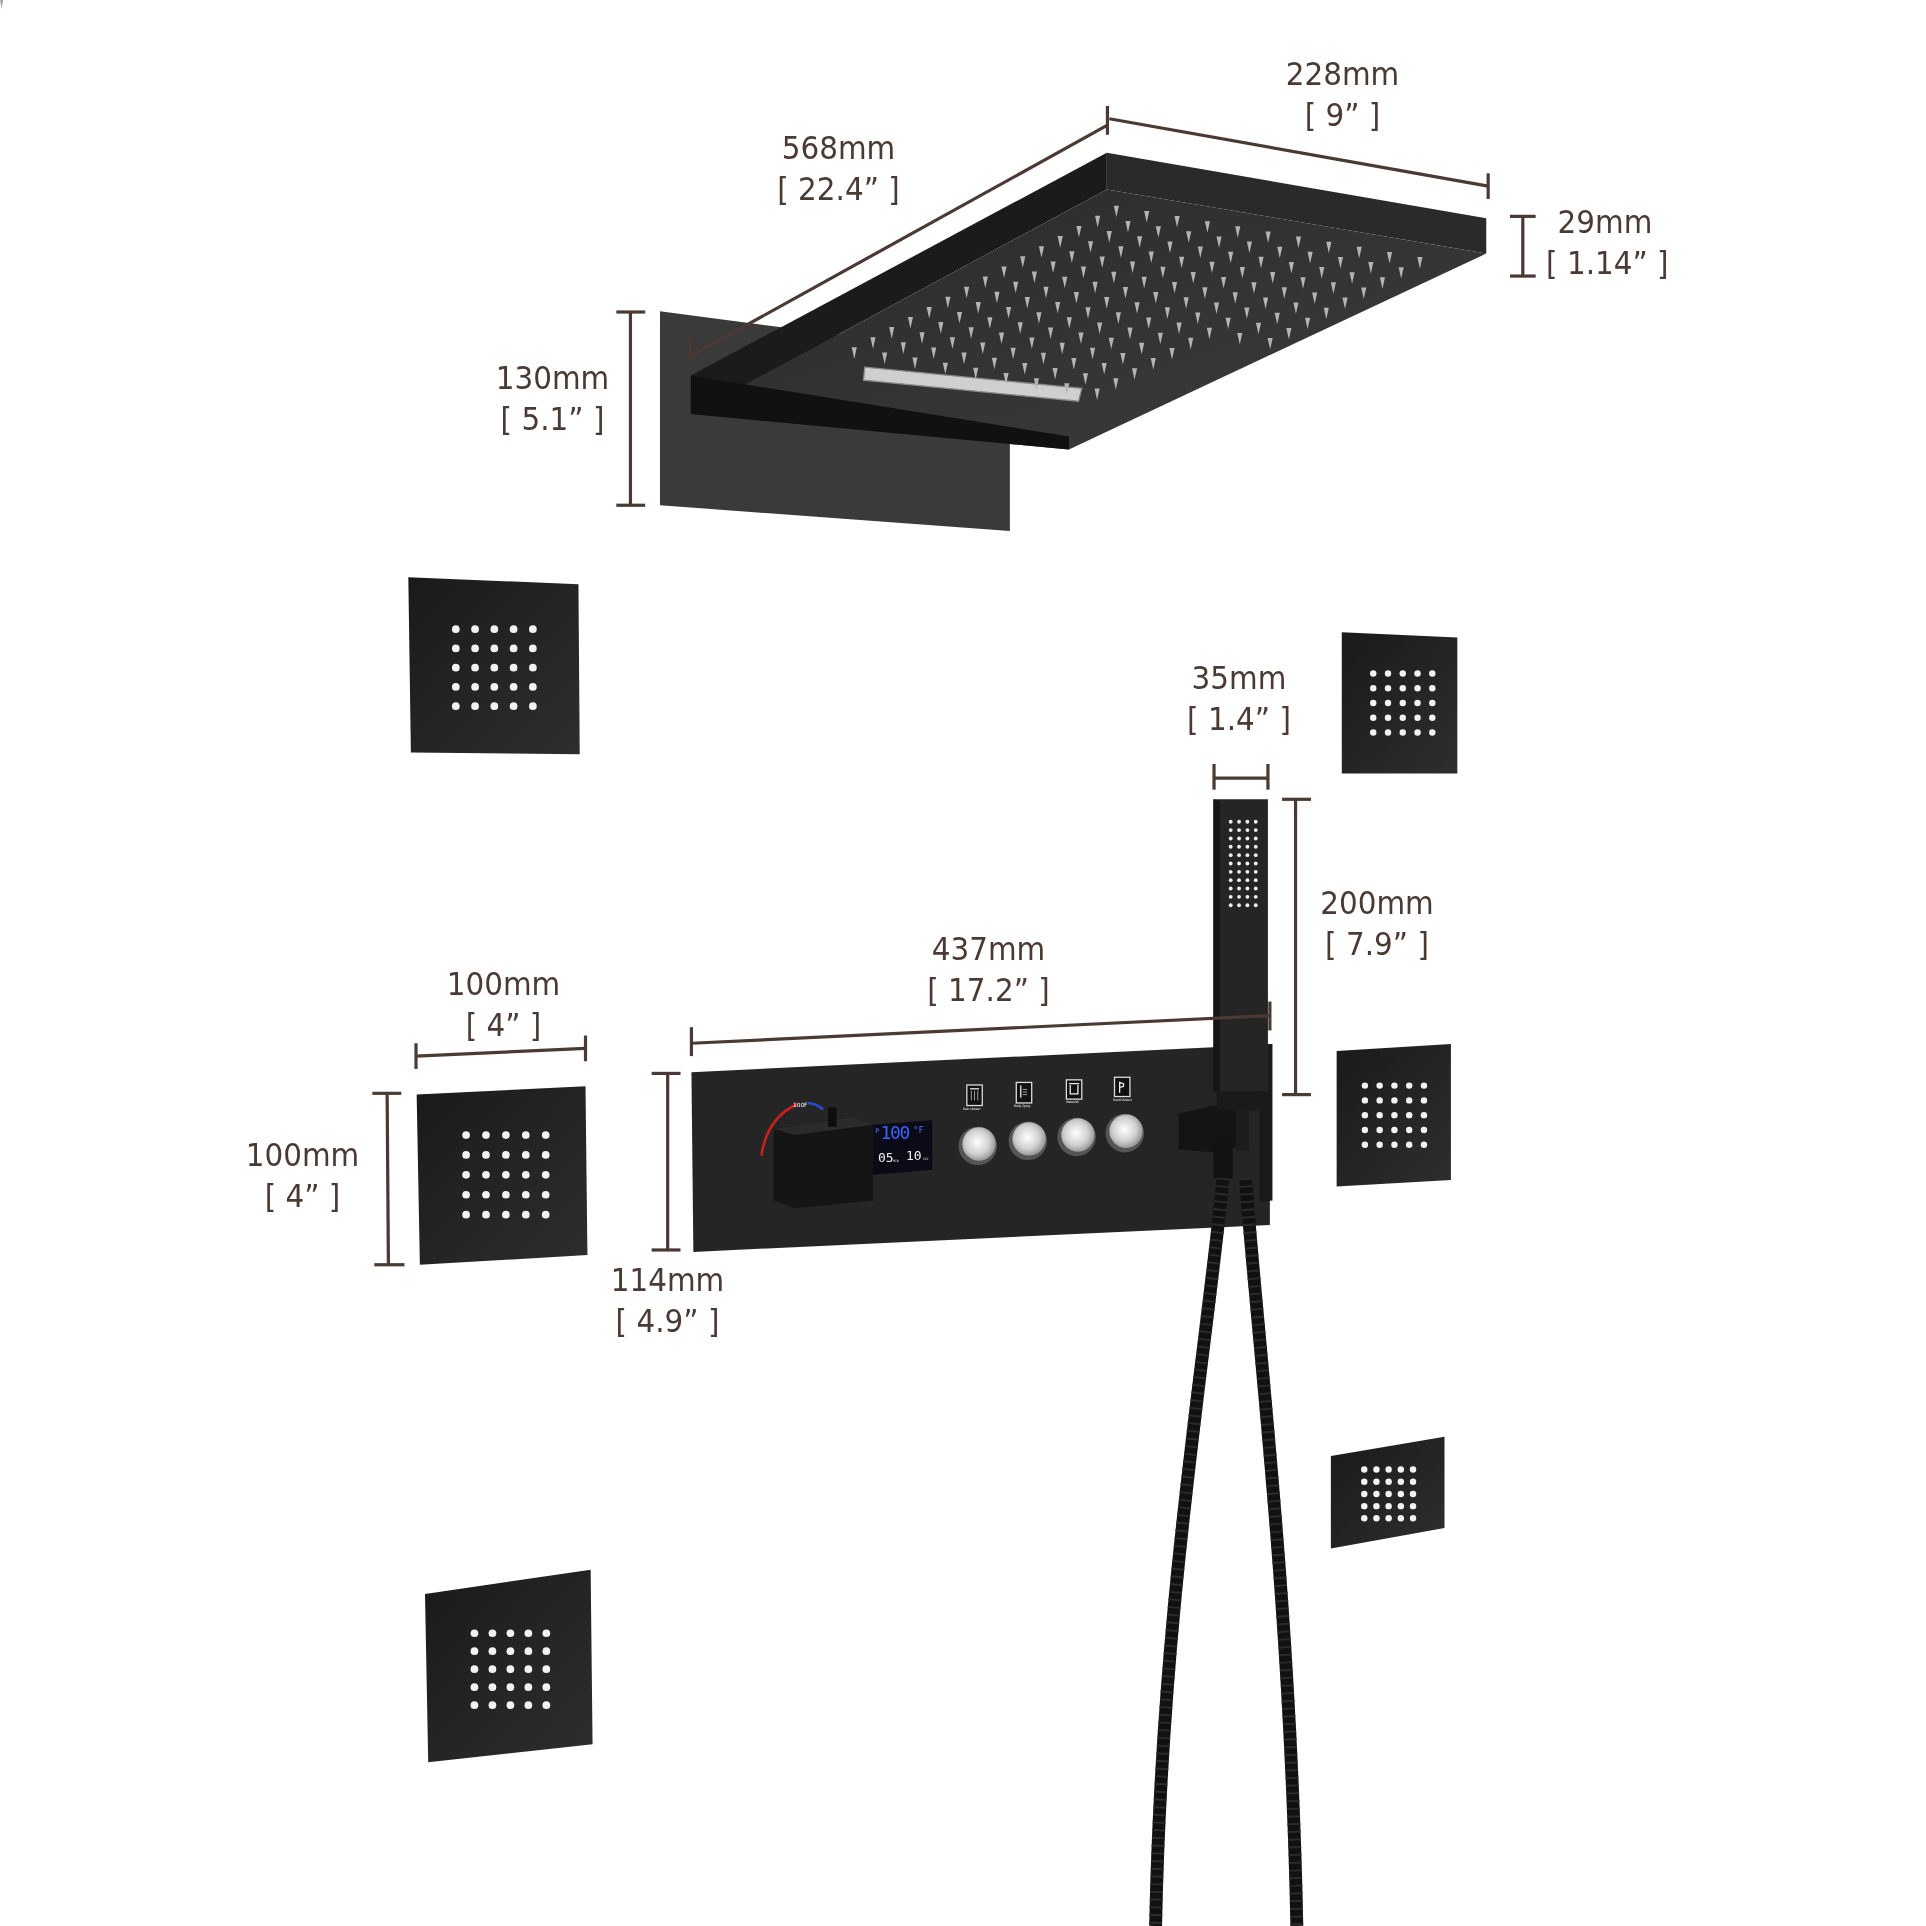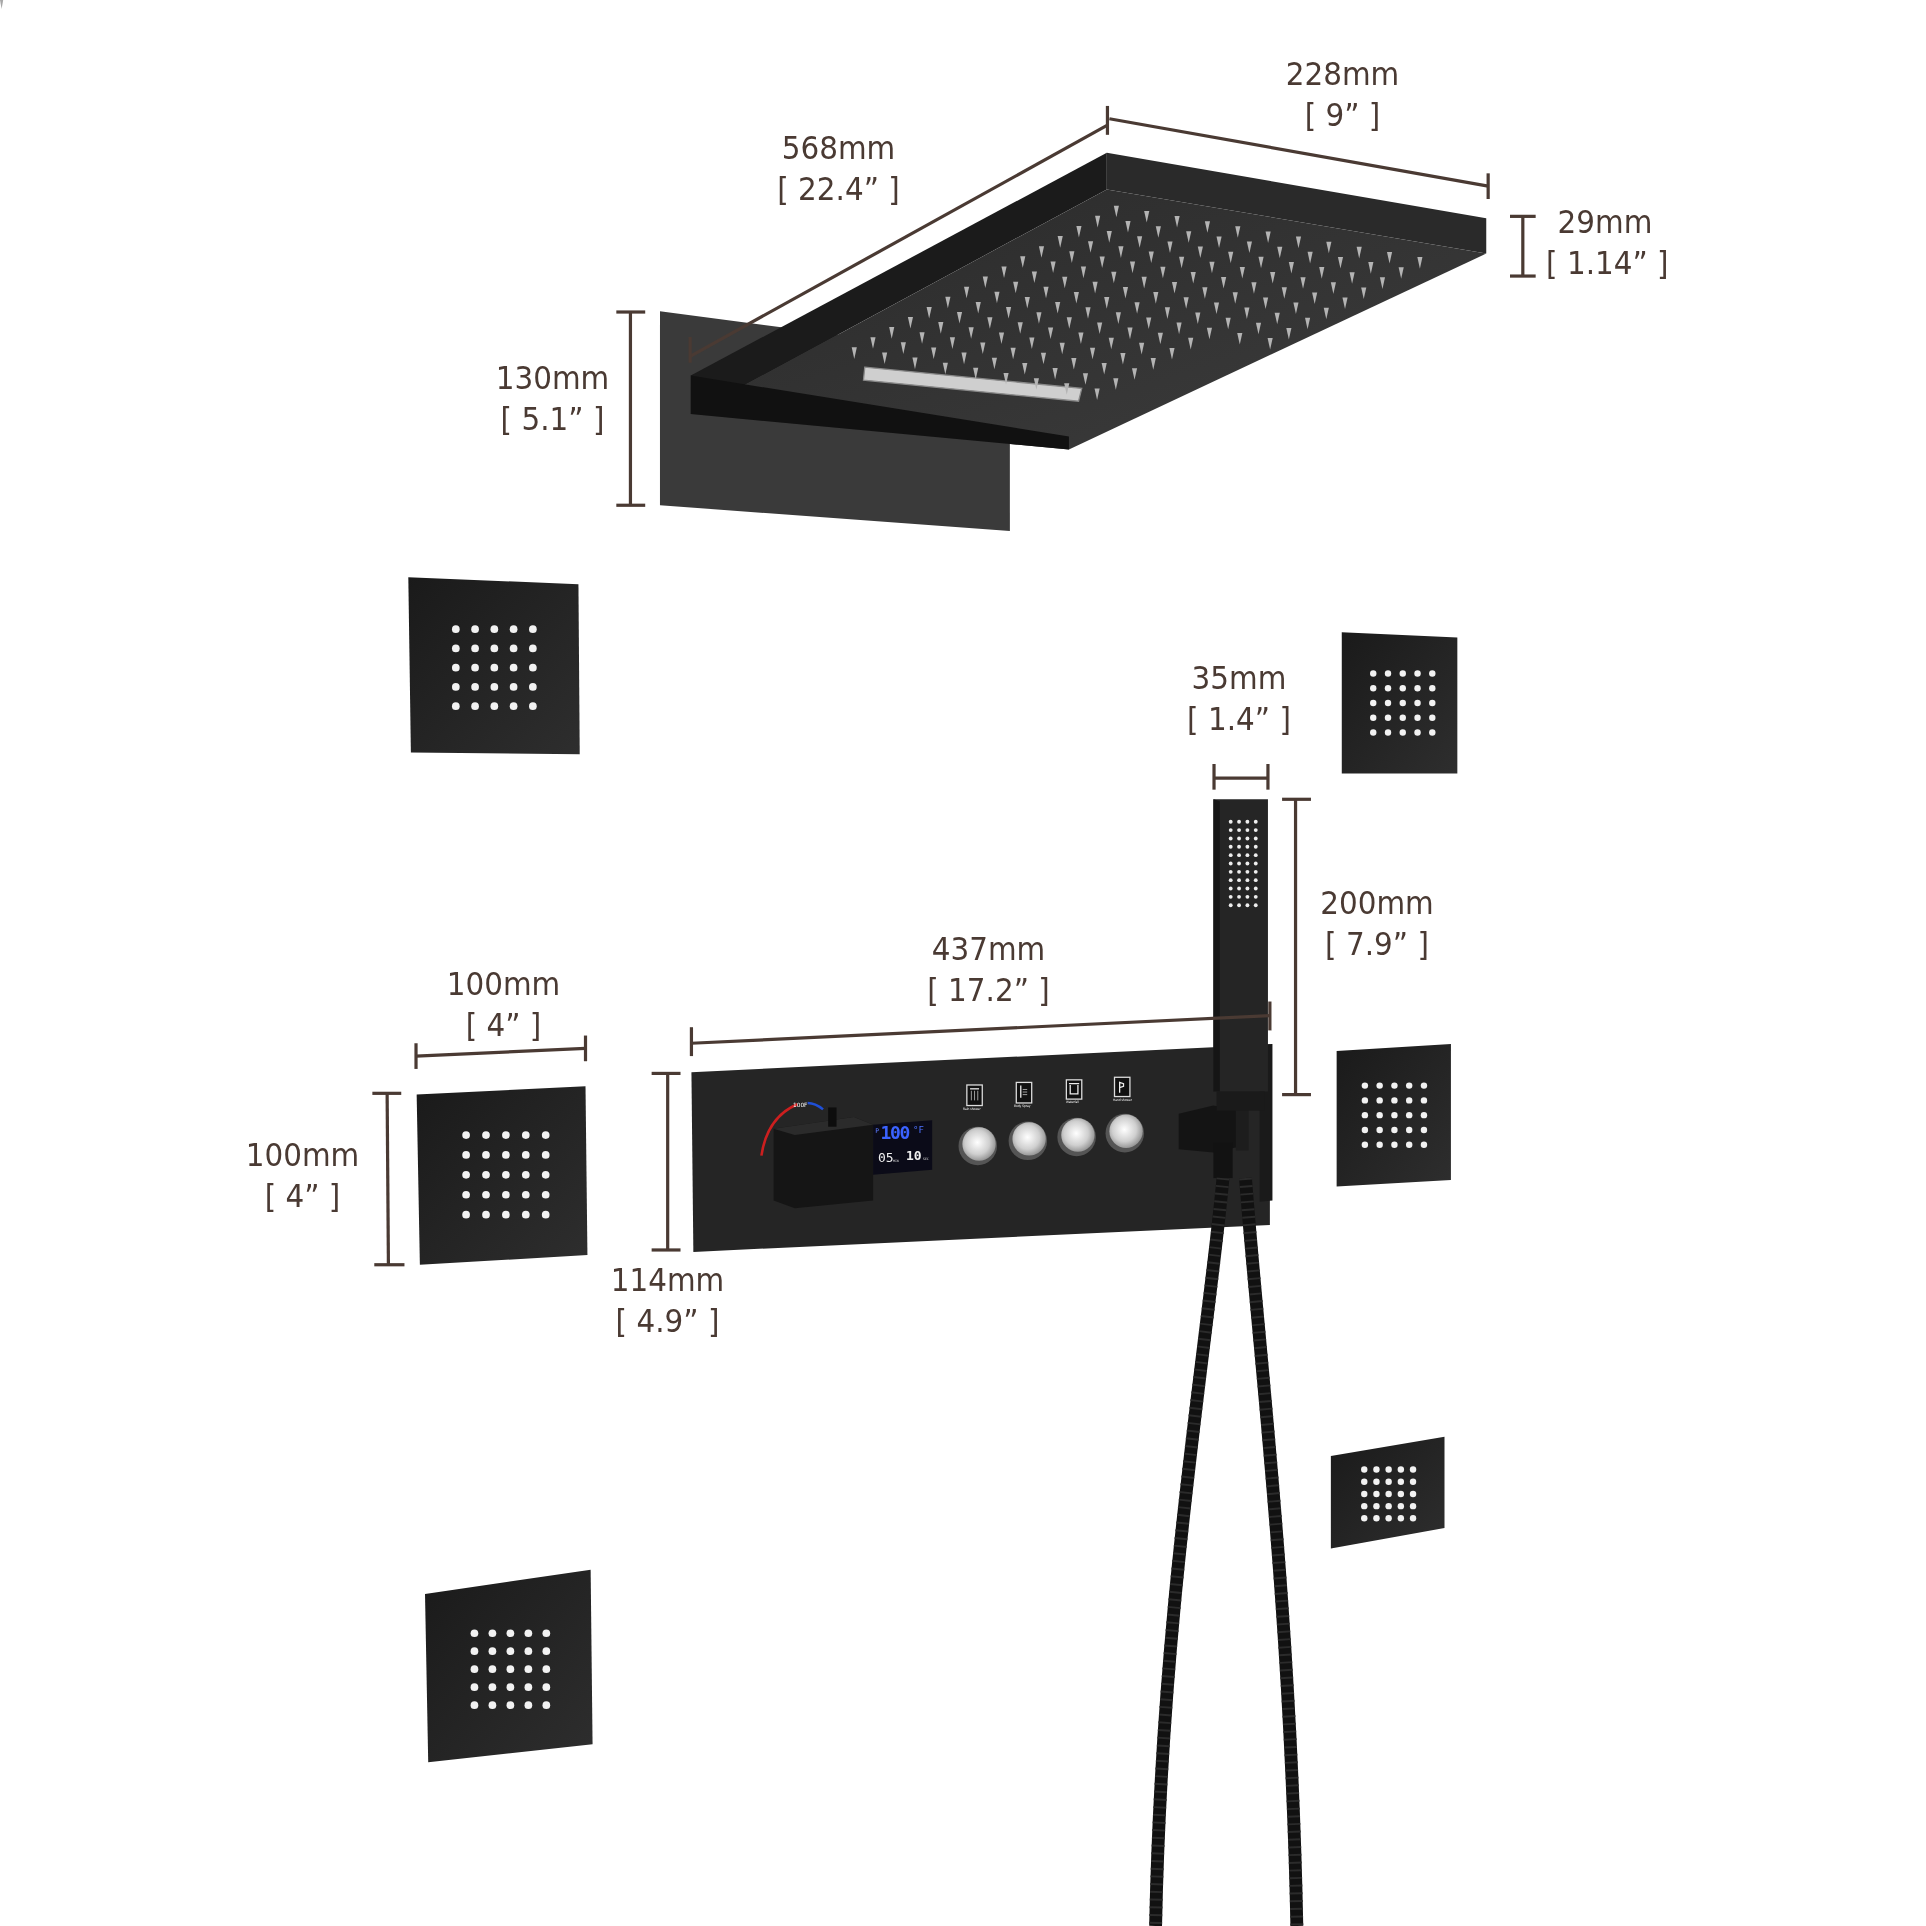--- a/index.html
+++ b/index.html
@@ -572,25 +572,25 @@
   <g stroke="#4a3a33" stroke-width="5" fill="none">
     <line x1="2018" y1="1245" x2="2018" y2="1705"></line>
     <line x1="1997" y1="1245" x2="2042" y2="1245"></line>
     <line x1="1997" y1="1705" x2="2042" y2="1705"></line>
   </g>
 </svg>
 
 
 <div style="position:absolute;left:874px;top:1122px;width:58px;height:51px;font-family:'DejaVu Sans Mono',monospace;">
   <span style="position:absolute;left:1.3px;top:5.1px;font-size:6.4px;color:#5b7bff;">P</span>
-  <span style="position:absolute;left:6.4px;top:0;font-size:18px;color:#3b63ff;font-weight:bold;letter-spacing:-1.3px;">100</span>
+  <span style="position:absolute;left:6.4px;top:0;font-size:18px;color:#3b63ff;font-weight:normal;letter-spacing:-1.3px;">100</span>
   <span style="position:absolute;left:39px;top:2.6px;font-size:9px;color:#4d72ff;">°F</span>
   <span style="position:absolute;left:3.9px;top:28px;font-size:13px;color:#f0f0f0;">05</span>
   <span style="position:absolute;left:19px;top:37px;font-size:3.2px;color:#ddd;">MIN</span>
-  <span style="position:absolute;left:32px;top:26px;font-size:13px;color:#f0f0f0;font-weight:bold;">10</span>
+  <span style="position:absolute;left:32px;top:26px;font-size:13px;color:#f0f0f0;">10</span>
   <span style="position:absolute;left:49px;top:35px;font-size:3.2px;color:#ddd;">SEC</span>
 </div>
 <span style="position:absolute;left:793px;top:1102px;font-size:5.8px;color:#fff;font-family:'DejaVu Sans',sans-serif;">100F</span>
 
 
 <span style="position:absolute;left:963px;top:1107px;font-size:3.2px;color:#fff;white-space:nowrap;">Rain shower</span>
 <span style="position:absolute;left:1014px;top:1104px;font-size:3.2px;color:#fff;white-space:nowrap;">Body Spray</span>
 <span style="position:absolute;left:1066px;top:1100px;font-size:3.2px;color:#fff;white-space:nowrap;">Waterfall</span>
 <span style="position:absolute;left:1113px;top:1098px;font-size:3.2px;color:#fff;white-space:nowrap;">Hand shower</span>
 

